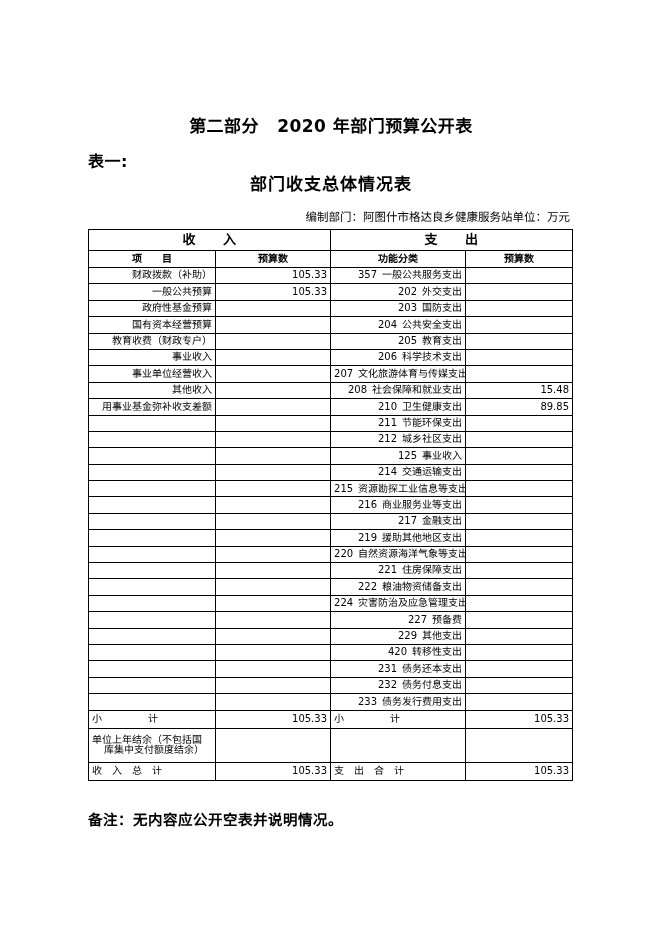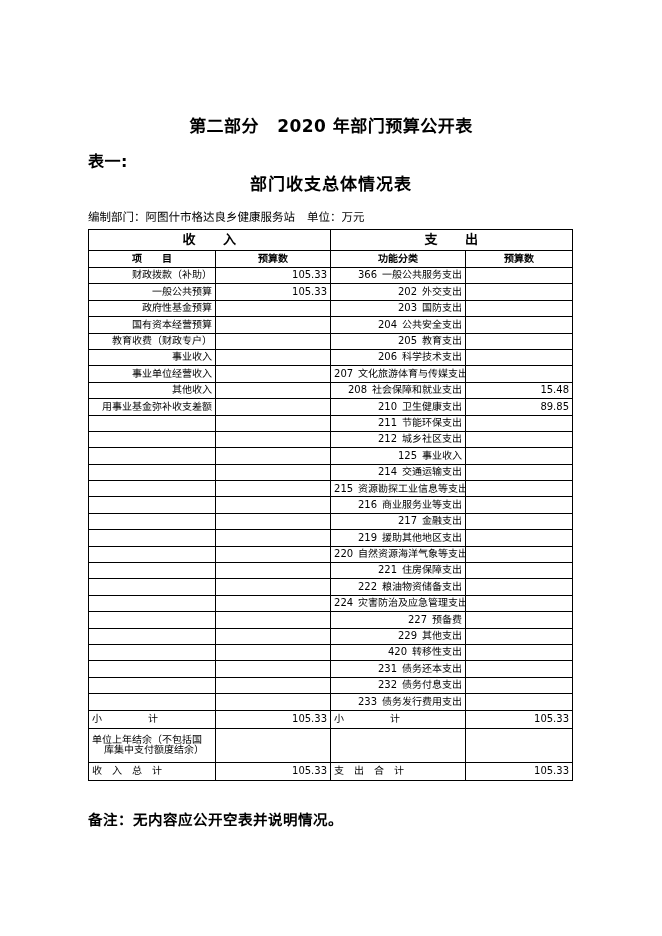--- a/index.html
+++ b/index.html
@@ -59,23 +59,22 @@
     letter-spacing: 1px;
   }
 
   .meta-row {
     position: absolute;
     left: 88px;
     top: 208px;
     width: 484px;
     font-size: 11.5px;
     display: flex;
-    justify-content: flex-start;
+    justify-content: flex-end;
     align-items: baseline;
-    gap: 12px;
   }
   .meta-left { white-space: nowrap; }
   .meta-right { white-space: nowrap; padding-right: 2px; }
 
   
   .budget-table {
     position: absolute;
     left: 88px;
     top: 229px;
     width: 484px;
@@ -184,21 +183,21 @@
       </tr>
       <tr class="col-head">
         <td>项　　目</td>
         <td>预算数</td>
         <td>功能分类</td>
         <td>预算数</td>
       </tr>
     <tr class="body-row">
           <td class="cell-text">财政拨款（补助）</td>
           <td class="cell-num">105.33</td>
-          <td class="cell-text"><span>366</span> <span>一般公共服务支出</span></td>
+          <td class="cell-text"><span>357</span> <span>一般公共服务支出</span></td>
           <td class="cell-num"></td>
         </tr>
         <tr class="body-row">
           <td class="cell-text indent-1">一般公共预算</td>
           <td class="cell-num">105.33</td>
           <td class="cell-text"><span>202</span> <span>外交支出</span></td>
           <td class="cell-num"></td>
         </tr>
         <tr class="body-row">
           <td class="cell-text indent-2">政府性基金预算</td>

